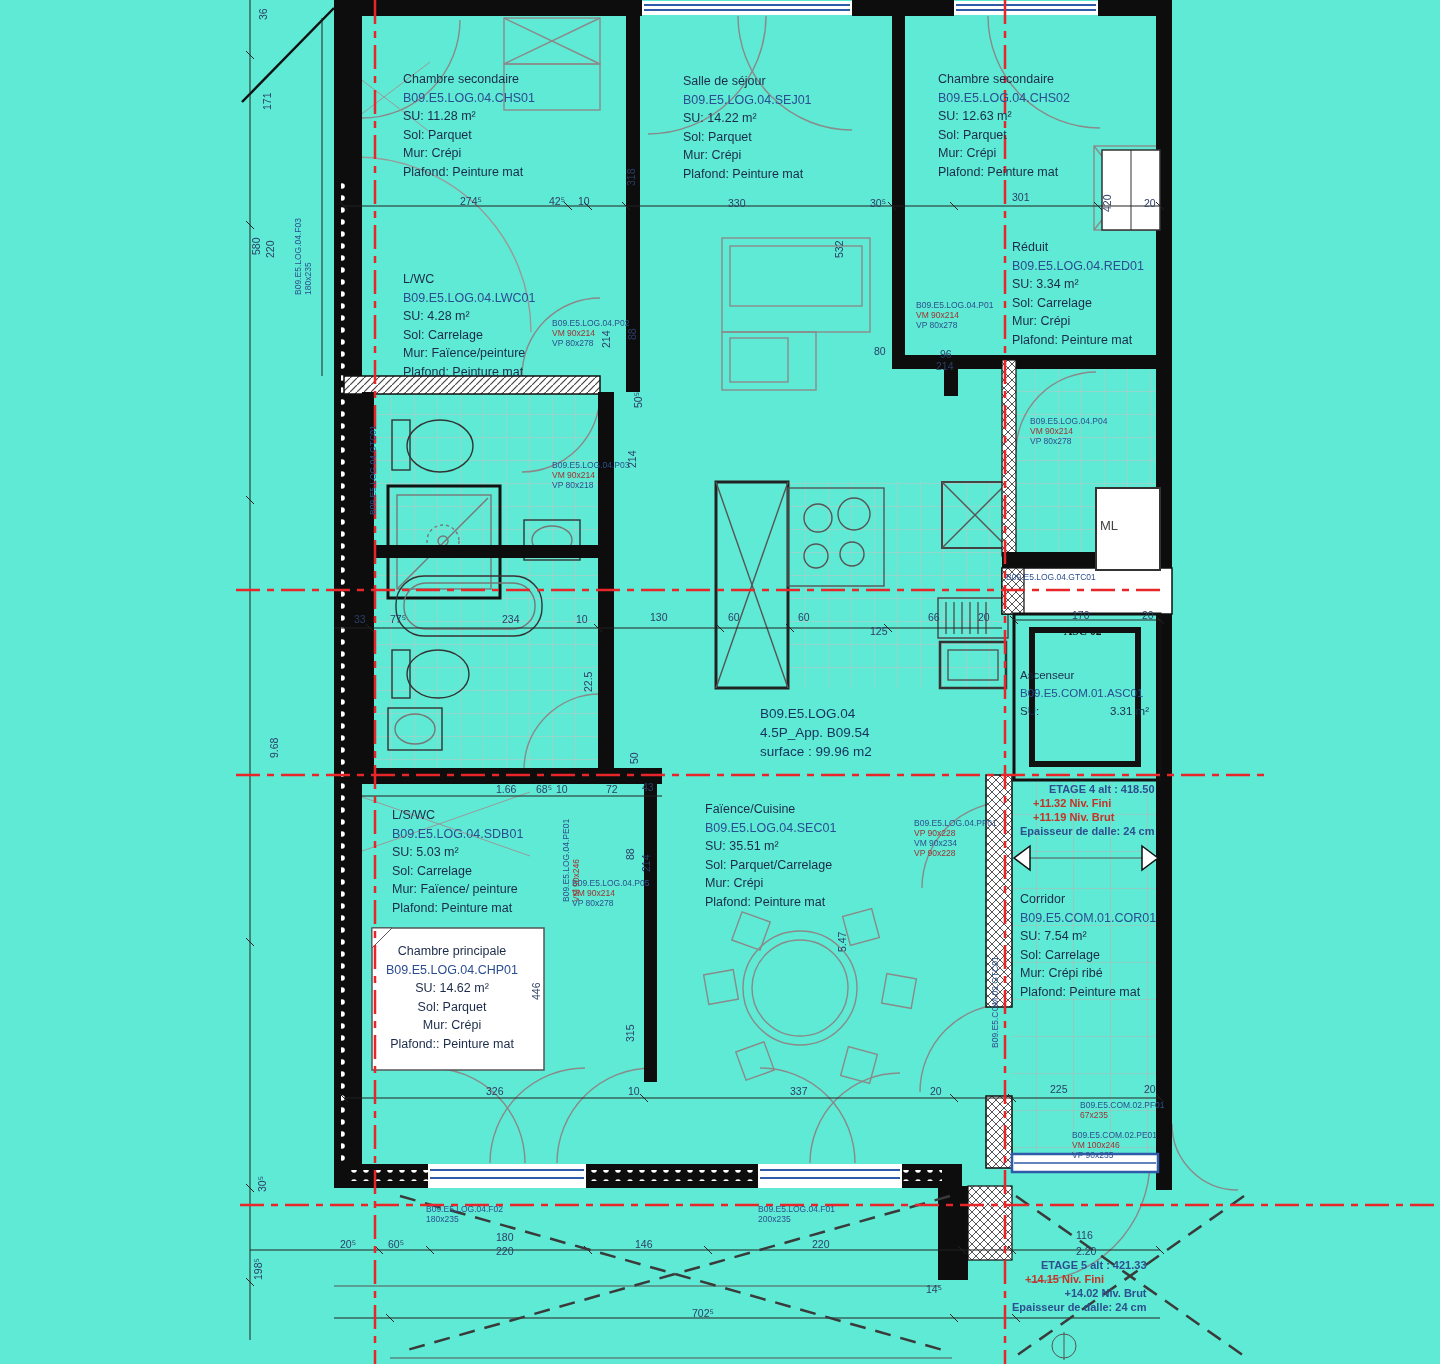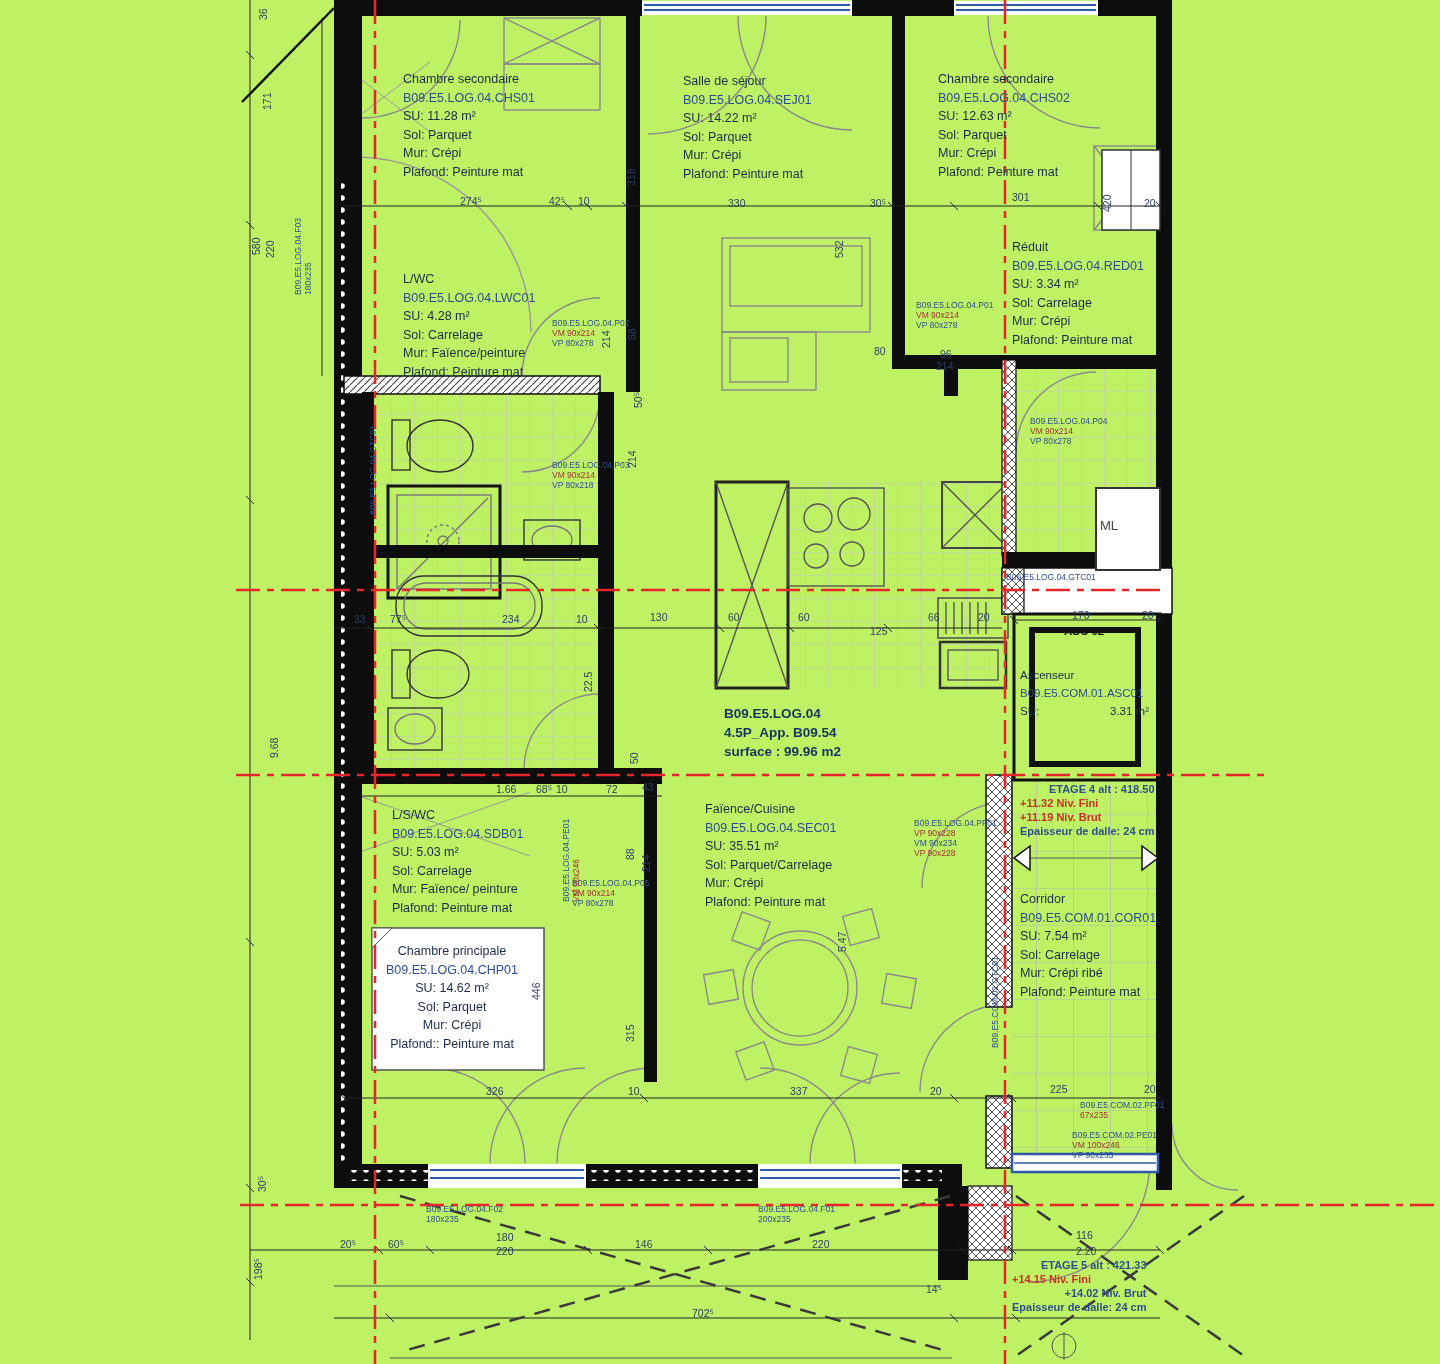--- a/index.html
+++ b/index.html
@@ -1,31 +1,31 @@
 <!DOCTYPE html>
 <html><head>
 <meta charset="utf-8">
 <style>
   html,body{margin:0;padding:0;background:#fff;}
-  .plan{position:relative;width:1440px;height:1364px;background:#bef264;overflow:hidden;
+  .plan{position:relative;width:1440px;height:1364px;background:#5eead4;overflow:hidden;
         font-family:"Liberation Sans",sans-serif;}
   .plan svg{position:absolute;left:0;top:0;}
   .txt{position:absolute;white-space:nowrap;}
   .room-label{position:absolute;font-size:12.5px;line-height:18.5px;color:#1c2b4a;white-space:nowrap;z-index:5;}
   .room-label .rl-code{color:#2b4d92;}
   .room-label.boxed{padding:4px 8px;text-align:center;}
-  .apt{position:absolute;font-size:13.5px;line-height:19px;font-weight:bold;color:#16335f;z-index:5;white-space:nowrap;}
+  .apt{position:absolute;font-size:13.5px;line-height:19px;font-weight:normal;color:#16335f;z-index:5;white-space:nowrap;margin-left:36px;}
   .dim{position:absolute;font-size:10.5px;line-height:11px;color:#2c3e66;z-index:6;white-space:nowrap;}
   .rot{transform:rotate(-90deg);transform-origin:left top;}
   .tag{position:absolute;font-size:8.5px;line-height:10px;z-index:6;white-space:nowrap;}
   .tag .t1{color:#2d4f8f;} .tag .t2{color:#a03333;} .tag .t3{color:#2d4f8f;} .tag .t4{color:#a03333;}
   .lvl{position:absolute;font-size:11px;line-height:14px;font-weight:bold;z-index:6;white-space:nowrap;}
-  .lvl .l-blue{color:#2d4f8f;text-align:right;} .lvl .l-red{color:#c43326;}
+  .lvl .l-blue{color:#2d4f8f;text-align:right;} .lvl .l-red{color:#c43326;margin-left:13px;}
   .elev{position:absolute;font-size:11.5px;line-height:15px;color:#1c2b4a;z-index:6;white-space:nowrap;}
-  .elev-h{font-weight:bold;color:#111;}
+  .elev-h{font-weight:bold;color:#111;font-family:Liberation Serif, serif;}
   .ml{position:absolute;font-size:13px;color:#444;z-index:6;}
 </style>
 </head>
 <body>
 
 <div class="plan">
 
 <svg width="1440" height="1364" viewBox="0 0 1440 1364">
   <defs>
     <pattern id="tileS" width="23" height="23" patternUnits="userSpaceOnUse">

